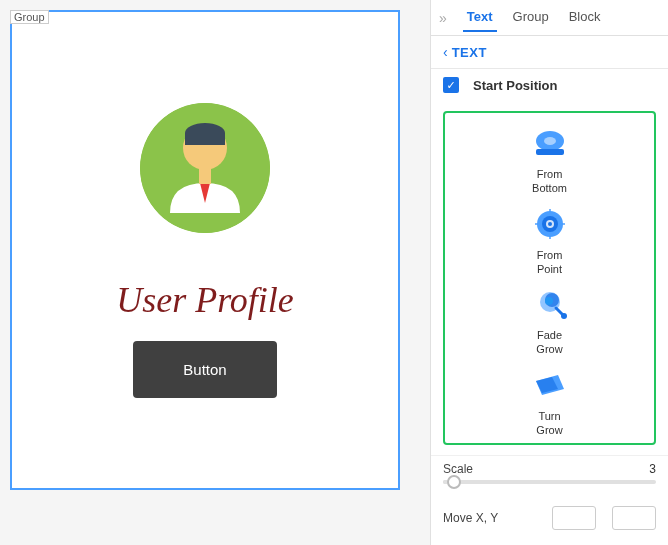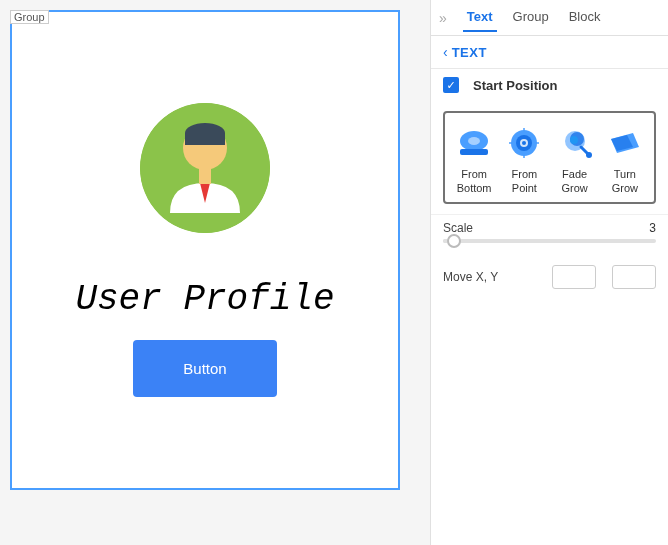--- a/index.html
+++ b/index.html
@@ -51,26 +51,26 @@
       display: flex;
       align-items: center;
       justify-content: center;
       overflow: hidden;
       position: relative;
     }
     
     .user-profile-text {
       font-size: 36px;
       font-style: italic;
-      color: #000000;
-      font-family: Liberation Mono, monospace;
+      color: #7f1d1d;
+      font-family: Liberation Serif, serif;
       margin-top: 26px;
     }
     .btn-blue {
-      background: #3b82f6;
+      background: #404040;
       color: #fff;
       border: none;
       border-radius: 4px;
       padding: 20px 50px;
       font-size: 15px;
       cursor: pointer;
     }
 
     
     .right-panel {
@@ -155,26 +155,26 @@
       font-size: 11px;
     }
     .section-title {
       font-size: 13px;
       font-weight: 600;
       color: #333;
     }
 
     
     .anim-box {
-      border: 2px solid #737373;
+      border: 2px solid #22c55e;
       border-radius: 4px;
       margin: 0 12px 10px 12px;
       padding: 10px 6px 6px 6px;
       display: grid;
-      grid-template-columns: 1fr 1fr 1fr 1fr;
+      grid-template-columns: 1fr;
       gap: 8px 4px;
     }
     .anim-item {
       display: flex;
       flex-direction: column;
       align-items: center;
       gap: 4px;
       cursor: pointer;
     }
     .anim-icon {

